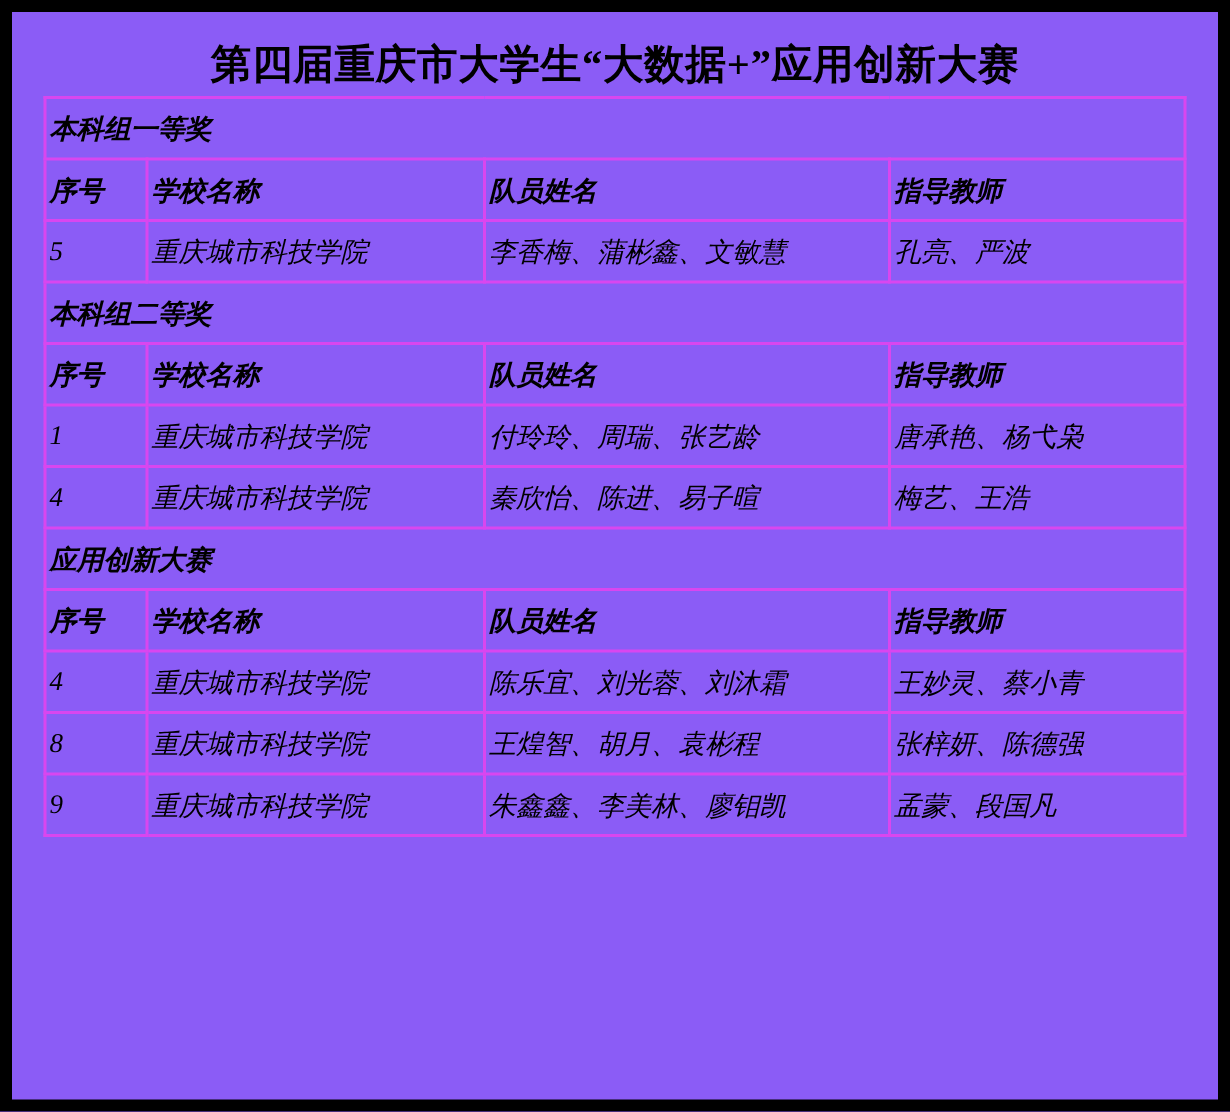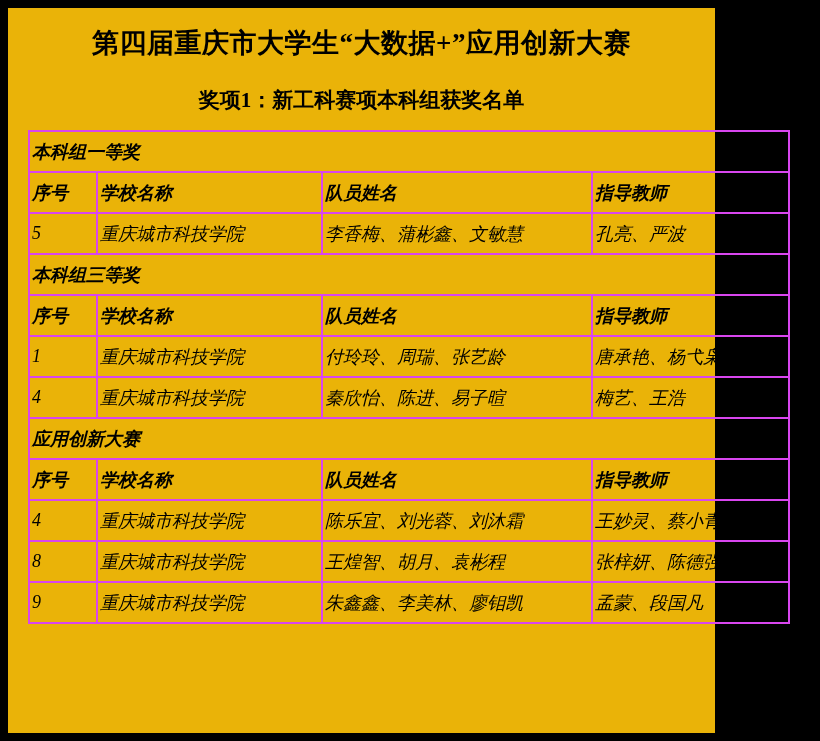--- a/index.html
+++ b/index.html
@@ -10,23 +10,23 @@
     width: 820px;
     height: 741px;
     background: #000000;
     font-family: "Liberation Serif", "DejaVu Serif", serif;
     overflow: hidden;
   }
   .page {
     position: absolute;
     left: 8px;
     top: 8px;
-    width: 707px;
+    width: 804px;
     height: 725px;
-    background: #eab308;
+    background: #8b5cf6;
     box-sizing: border-box;
     padding: 14px 20px 0 20px;
   }
   .doc-title {
     text-align: center;
     font-size: 27px;
     font-weight: bold;
     line-height: 42px;
     letter-spacing: 0.5px;
     color: #000;
@@ -76,21 +76,20 @@
 </style>
 </head>
 <body>
 
 <div class="page">
 
   <h1 class="doc-title">
     <span>第四届重庆市大学生“大数据+”应用创新大赛</span>
   </h1>
 
-  <div class="section-title">奖项1：新工科赛项本科组获奖名单</div>
 
   <table class="award-table">
     <colgroup>
       <col class="c0">
         <col class="c1">
         <col class="c2">
         <col class="c3">
     </colgroup>
     <tbody>
 
@@ -104,21 +103,21 @@
         <td class="col-head">指导教师</td>
       </tr>
       <tr>
         <td>5</td>
         <td>重庆城市科技学院</td>
         <td>李香梅、蒲彬鑫、文敏慧</td>
         <td>孔亮、严波</td>
       </tr>
 
       <tr>
-        <td class="group-head" colspan="4">本科组三等奖</td>
+        <td class="group-head" colspan="4">本科组二等奖</td>
       </tr>
       <tr>
         <td class="col-head">序号</td>
         <td class="col-head">学校名称</td>
         <td class="col-head">队员姓名</td>
         <td class="col-head">指导教师</td>
       </tr>
       <tr>
         <td>1</td>
         <td>重庆城市科技学院</td>

